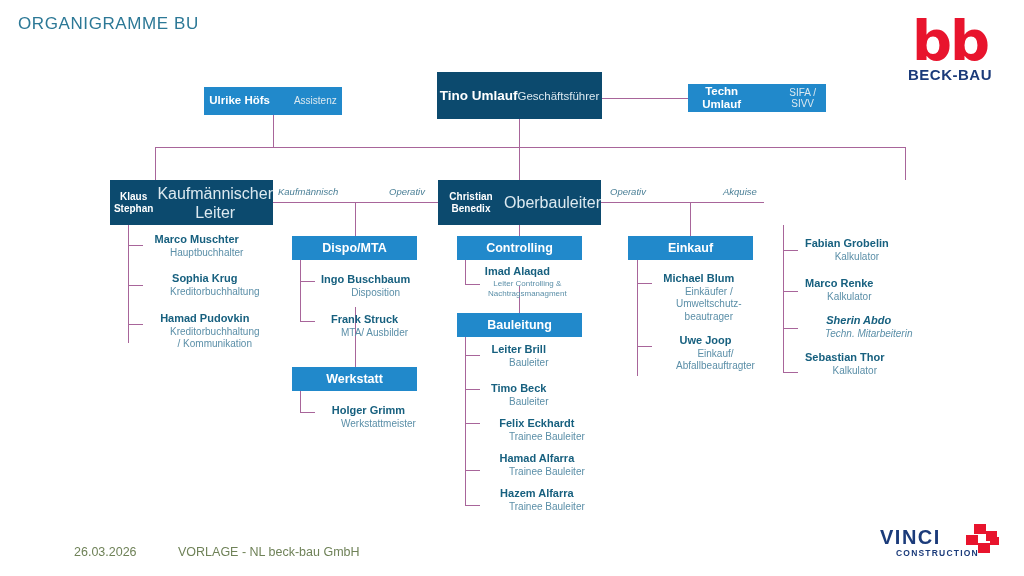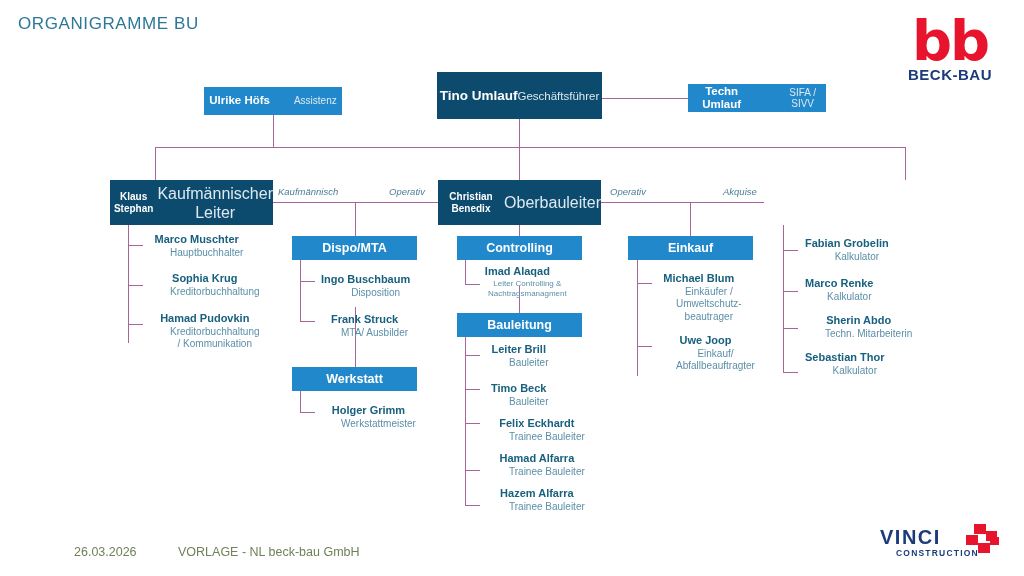--- a/index.html
+++ b/index.html
@@ -263,21 +263,21 @@
   <div class="ln lnh" style="left:783px; top:372px; width:15px;"></div>
 
   <div class="person" style="left:805px; top:237px;">
     <div class="pname">Fabian Grobelin</div>
     <div class="prole">Kalkulator</div>
   </div>
   <div class="person" style="left:805px; top:277px;">
     <div class="pname">Marco Renke</div>
     <div class="prole">Kalkulator</div>
   </div>
-  <div class="person" style="left:805px; top:314px;">
+  <div class="person" style="left:805px; top:314px;font-style:italic;">
     <div class="pname">Sherin Abdo</div>
     <div class="prole">Techn. Mitarbeiterin</div>
   </div>
   <div class="person" style="left:805px; top:351px;">
     <div class="pname">Sebastian Thor</div>
     <div class="prole">Kalkulator</div>
   </div>
 
   <div class="footer-date">26.03.2026</div>
   <div class="footer-note">VORLAGE - NL beck-bau GmbH</div>

